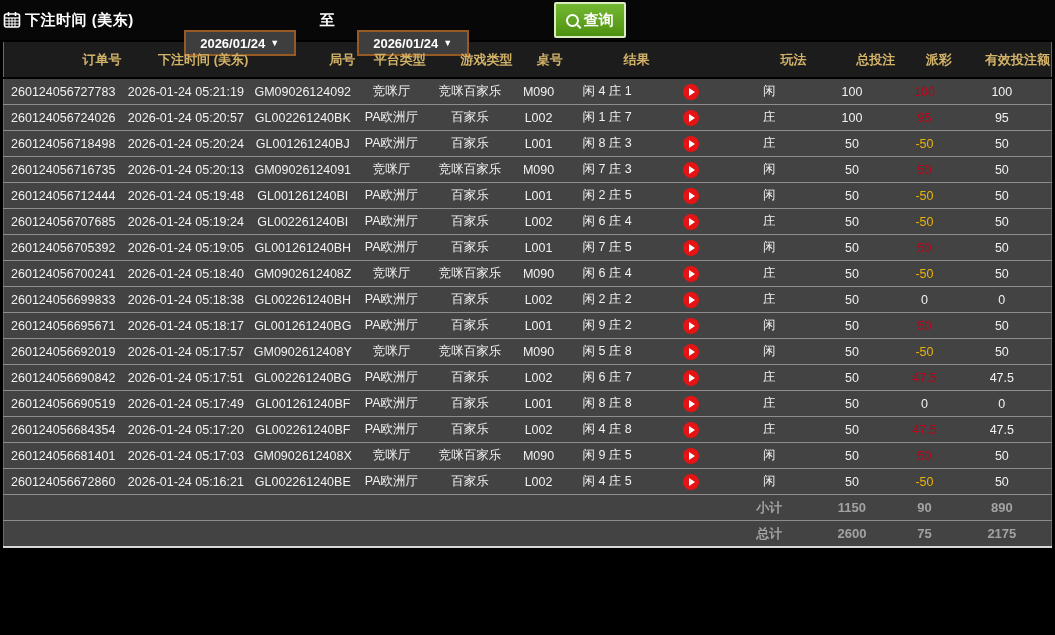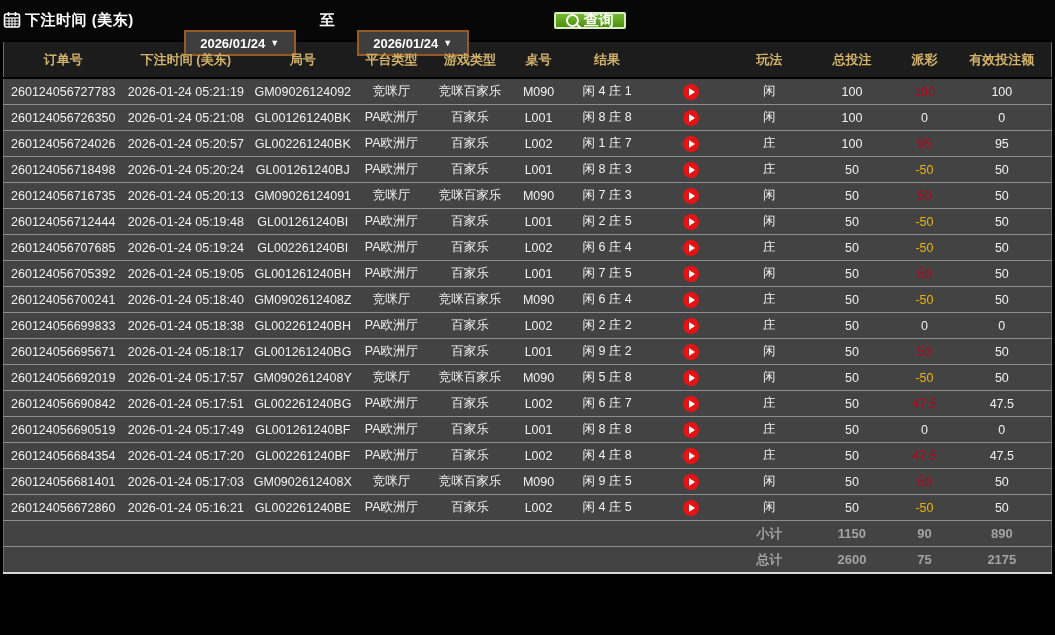--- a/index.html
+++ b/index.html
@@ -16,39 +16,39 @@
   .bar-label{color:#fff;font-size:15px;font-weight:bold;margin-left:4px;letter-spacing:0.5px;}
   .date-select{
     margin-left:50px;width:108px;height:22px;background:#3e3e3e;
     border:2px solid #975a22;display:flex;align-items:center;justify-content:center;
     color:#fff;font-size:13px;font-weight:bold;cursor:pointer;gap:5px;margin-top:46px;
   }
   .date-select.second{margin-left:22px;}
   .caret{font-size:9px;color:#fff;}
   .to-label{color:#fff;font-size:15px;font-weight:bold;margin-left:24px;}
   .search-btn{
-    margin-left:85px;height:17px;padding:0 10px;
+    margin-left:85px;height:36px;padding:0 10px;
     background:linear-gradient(#74b832,#4d9110);
     border:2px solid #d9ecc2;border-radius:2px;
     display:flex;align-items:center;gap:5px;cursor:pointer;
     color:#fff;font-size:15px;font-weight:bold;
   }
   .mag{position:relative;width:9px;height:9px;border:2px solid #fff;border-radius:50%;display:inline-block;}
   .mag::after{content:"";position:absolute;width:2px;height:5px;background:#fff;
     right:-3px;bottom:-4px;transform:rotate(-45deg);}
   
   .table-wrap{margin:2px 3px 0 3px;}
   table{
     width:1049px;border-collapse:collapse;table-layout:fixed;
     border-left:1px solid #6a6a6a;border-right:1px solid #6a6a6a;
     border-bottom:2px solid #d8d8d8;
   }
   thead th{
     background:#1c1c1c;color:#d2b269;font-size:13px;font-weight:bold;
-    height:33px;text-align:center;border-bottom:2px solid #020202;
+    height:33px;text-align:right;border-bottom:2px solid #020202;
     overflow:hidden;white-space:nowrap;
   }
   tbody td{
     background:#434343;color:#f1f1f1;font-size:12.5px;text-align:center;
     height:25px;border-bottom:1px solid #8d8d8d;
     overflow:hidden;white-space:nowrap;padding:0;
   }
   td.pos{color:#c00018;}
   td.neg{color:#eab308;}
   td.zero{color:#f1f1f1;}
@@ -143,36 +143,20 @@
           <td>闲 4 庄 1</td>
           <td><span class="play-btn">
               <span class="play-tri"></span>
             </span></td>
           <td>闲</td>
           <td>100</td>
           <td class="pos">100</td>
           <td>100</td>
         </tr>
         <tr>
-          <td>260124056726350</td>
-          <td>2026-01-24 05:21:08</td>
-          <td>GL001261240BK</td>
-          <td>PA欧洲厅</td>
-          <td>百家乐</td>
-          <td>L001</td>
-          <td>闲 8 庄 8</td>
-          <td><span class="play-btn">
-              <span class="play-tri"></span>
-            </span></td>
-          <td>闲</td>
-          <td>100</td>
-          <td class="zero">0</td>
-          <td>0</td>
-        </tr>
-        <tr>
           <td>260124056724026</td>
           <td>2026-01-24 05:20:57</td>
           <td>GL002261240BK</td>
           <td>PA欧洲厅</td>
           <td>百家乐</td>
           <td>L002</td>
           <td>闲 1 庄 7</td>
           <td><span class="play-btn">
               <span class="play-tri"></span>
             </span></td>

